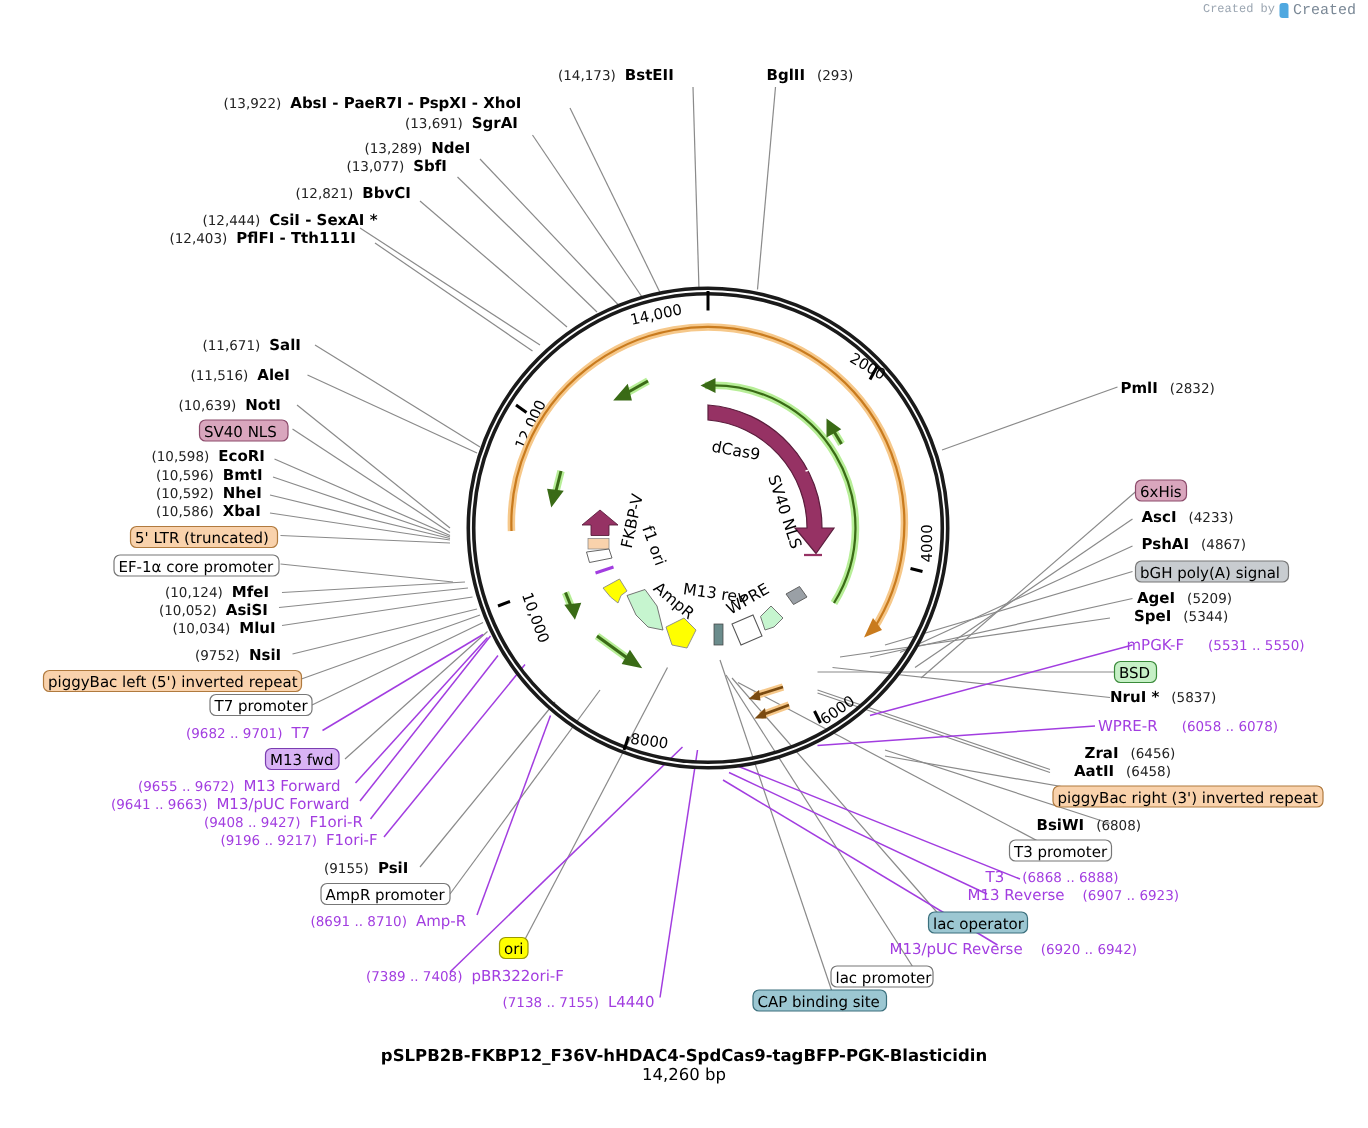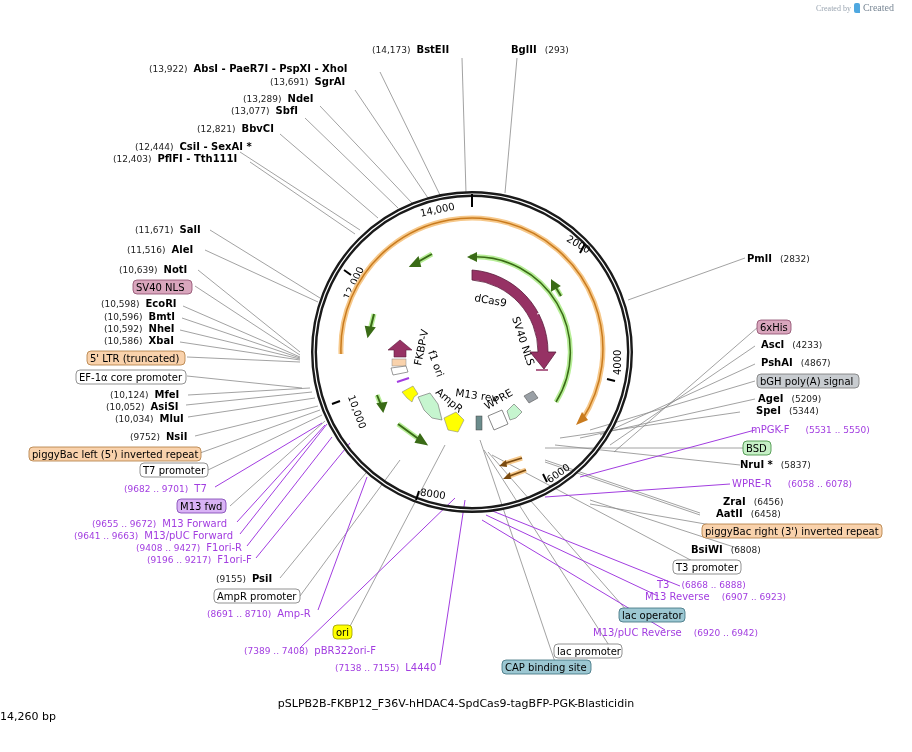--- a/index.html
+++ b/index.html
@@ -1,25 +1,25 @@
 <!DOCTYPE html>
 <html><head>
 <meta charset="utf-8">
 <style>
   html, body { margin: 0; padding: 0; background: #ffffff; }
   body { width: 912px; height: 752px; position: relative; overflow: hidden;
          font-family: "DejaVu Sans", sans-serif; }
   #map { position: absolute; left: 0; top: 0; }
-  .credit { position: absolute; right: 18px; top: 2px; font-size: 8px; color: #9aa5b1;
-            font-family: Liberation Serif, serif; display: flex; align-items: flex-end; gap: 3px; }
+  .credit { position: absolute; right: 8px; top: 2px; font-size: 8px; color: #9aa5b1;
+            font-family: Liberation Mono, monospace; display: flex; align-items: flex-start; gap: 3px; }
   .credit .brand { font-size: 10px; color: #7a8896; }
   .credit .logo { width: 6px; height: 10px; background: #4fa8e0; border-radius: 2px 2px 0 2px; display: inline-block; }
   .title { position: absolute; left: 0; width: 912px; top: 697px; text-align: center;
-           font-weight: normal; font-size: 11px; color: #000; }
-  .length { position: absolute; left: 0; width: 912px; top: 710px; 
+           font-weight: bold; font-size: 11px; color: #000; }
+  .length { position: absolute; left: 0; width: 912px; top: 710px; text-align: center;
             font-size: 11px; color: #000; }
   svg text { font-family: "DejaVu Sans", sans-serif; }
   .enz { font-size: 10px; font-weight: bold; fill: #000; }
   .pos { font-size: 9px; fill: #222; }
   .prim { font-size: 10px; fill: #a23de0; }
   .primpos { font-size: 9px; fill: #a23de0; }
   .featlbl { font-size: 10px; fill: #000; }
   .tick { font-size: 10px; fill: #000; }
   .inner { font-size: 10.5px; fill: #000; }
 </style>

